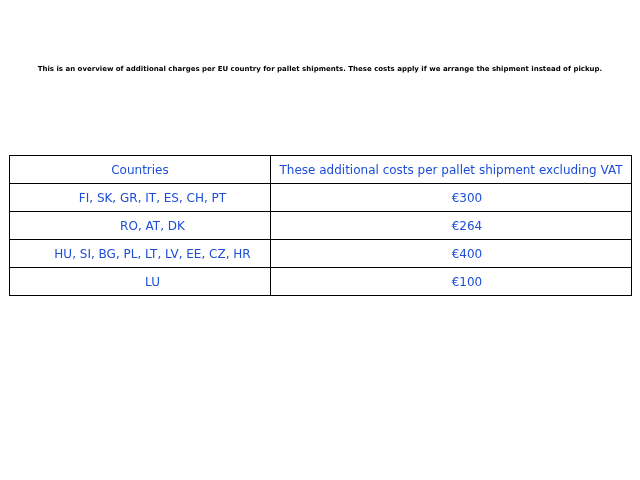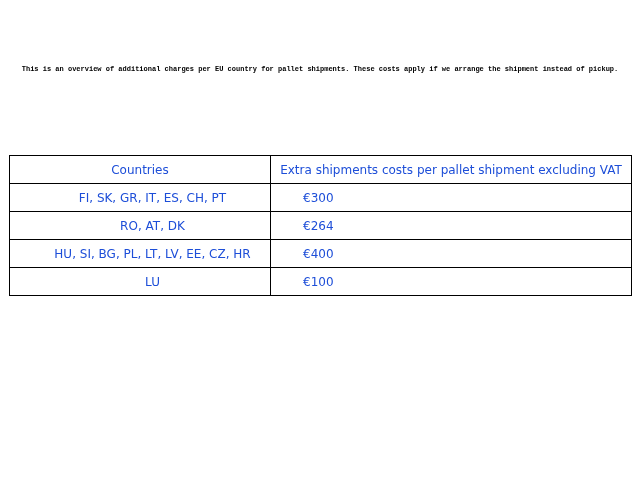--- a/index.html
+++ b/index.html
@@ -18,21 +18,20 @@
   .intro {
     position: absolute;
     left: 0;
     right: 0;
     top: 65px;
     text-align: center;
     font-size: 7px;
     font-weight: bold;
     color: #000000;
     white-space: nowrap;
-    font-family: Liberation Mono, monospace;
   }
   .charges-table {
     position: absolute;
     left: 9px;
     top: 155px;
     border-collapse: collapse;
     table-layout: fixed;
     width: 622px;
     font-size: 12px;
     color: #1d4ed8;
@@ -45,38 +44,38 @@
     white-space: nowrap;
     overflow: hidden;
     font-weight: normal;
     vertical-align: middle;
     background: #ffffff;
   }
   .col-countries { width: 261px; }
   .col-cost { width: 361px; }
   .charges-table th { text-align: center; }
   td.countries-cell { text-align: center; padding-left: 25px; }
-  td.cost-cell { text-align: left; padding-left: 32px; }
+  td.cost-cell { text-align: center; padding-left: 32px; }
 </style>
 </head>
 <body>
 
 <div class="page">
 
   <div class="intro">This is an overview of additional charges per EU country for pallet shipments. These costs apply if we arrange the shipment instead of pickup.</div>
 
   <table class="charges-table">
     <colgroup>
       <col class="col-countries">
       <col class="col-cost">
     </colgroup>
     <thead>
       <tr>
         <th>Countries</th>
-        <th>Extra shipments costs per pallet shipment excluding VAT</th>
+        <th>These additional costs per pallet shipment excluding VAT</th>
       </tr>
     </thead>
     <tbody>
       <tr>
         <td class="countries-cell">FI, SK, GR, IT, ES, CH, PT</td>
         <td class="cost-cell">€300</td>
       </tr>
       <tr>
         <td class="countries-cell">RO, AT, DK</td>
         <td class="cost-cell">€264</td>

